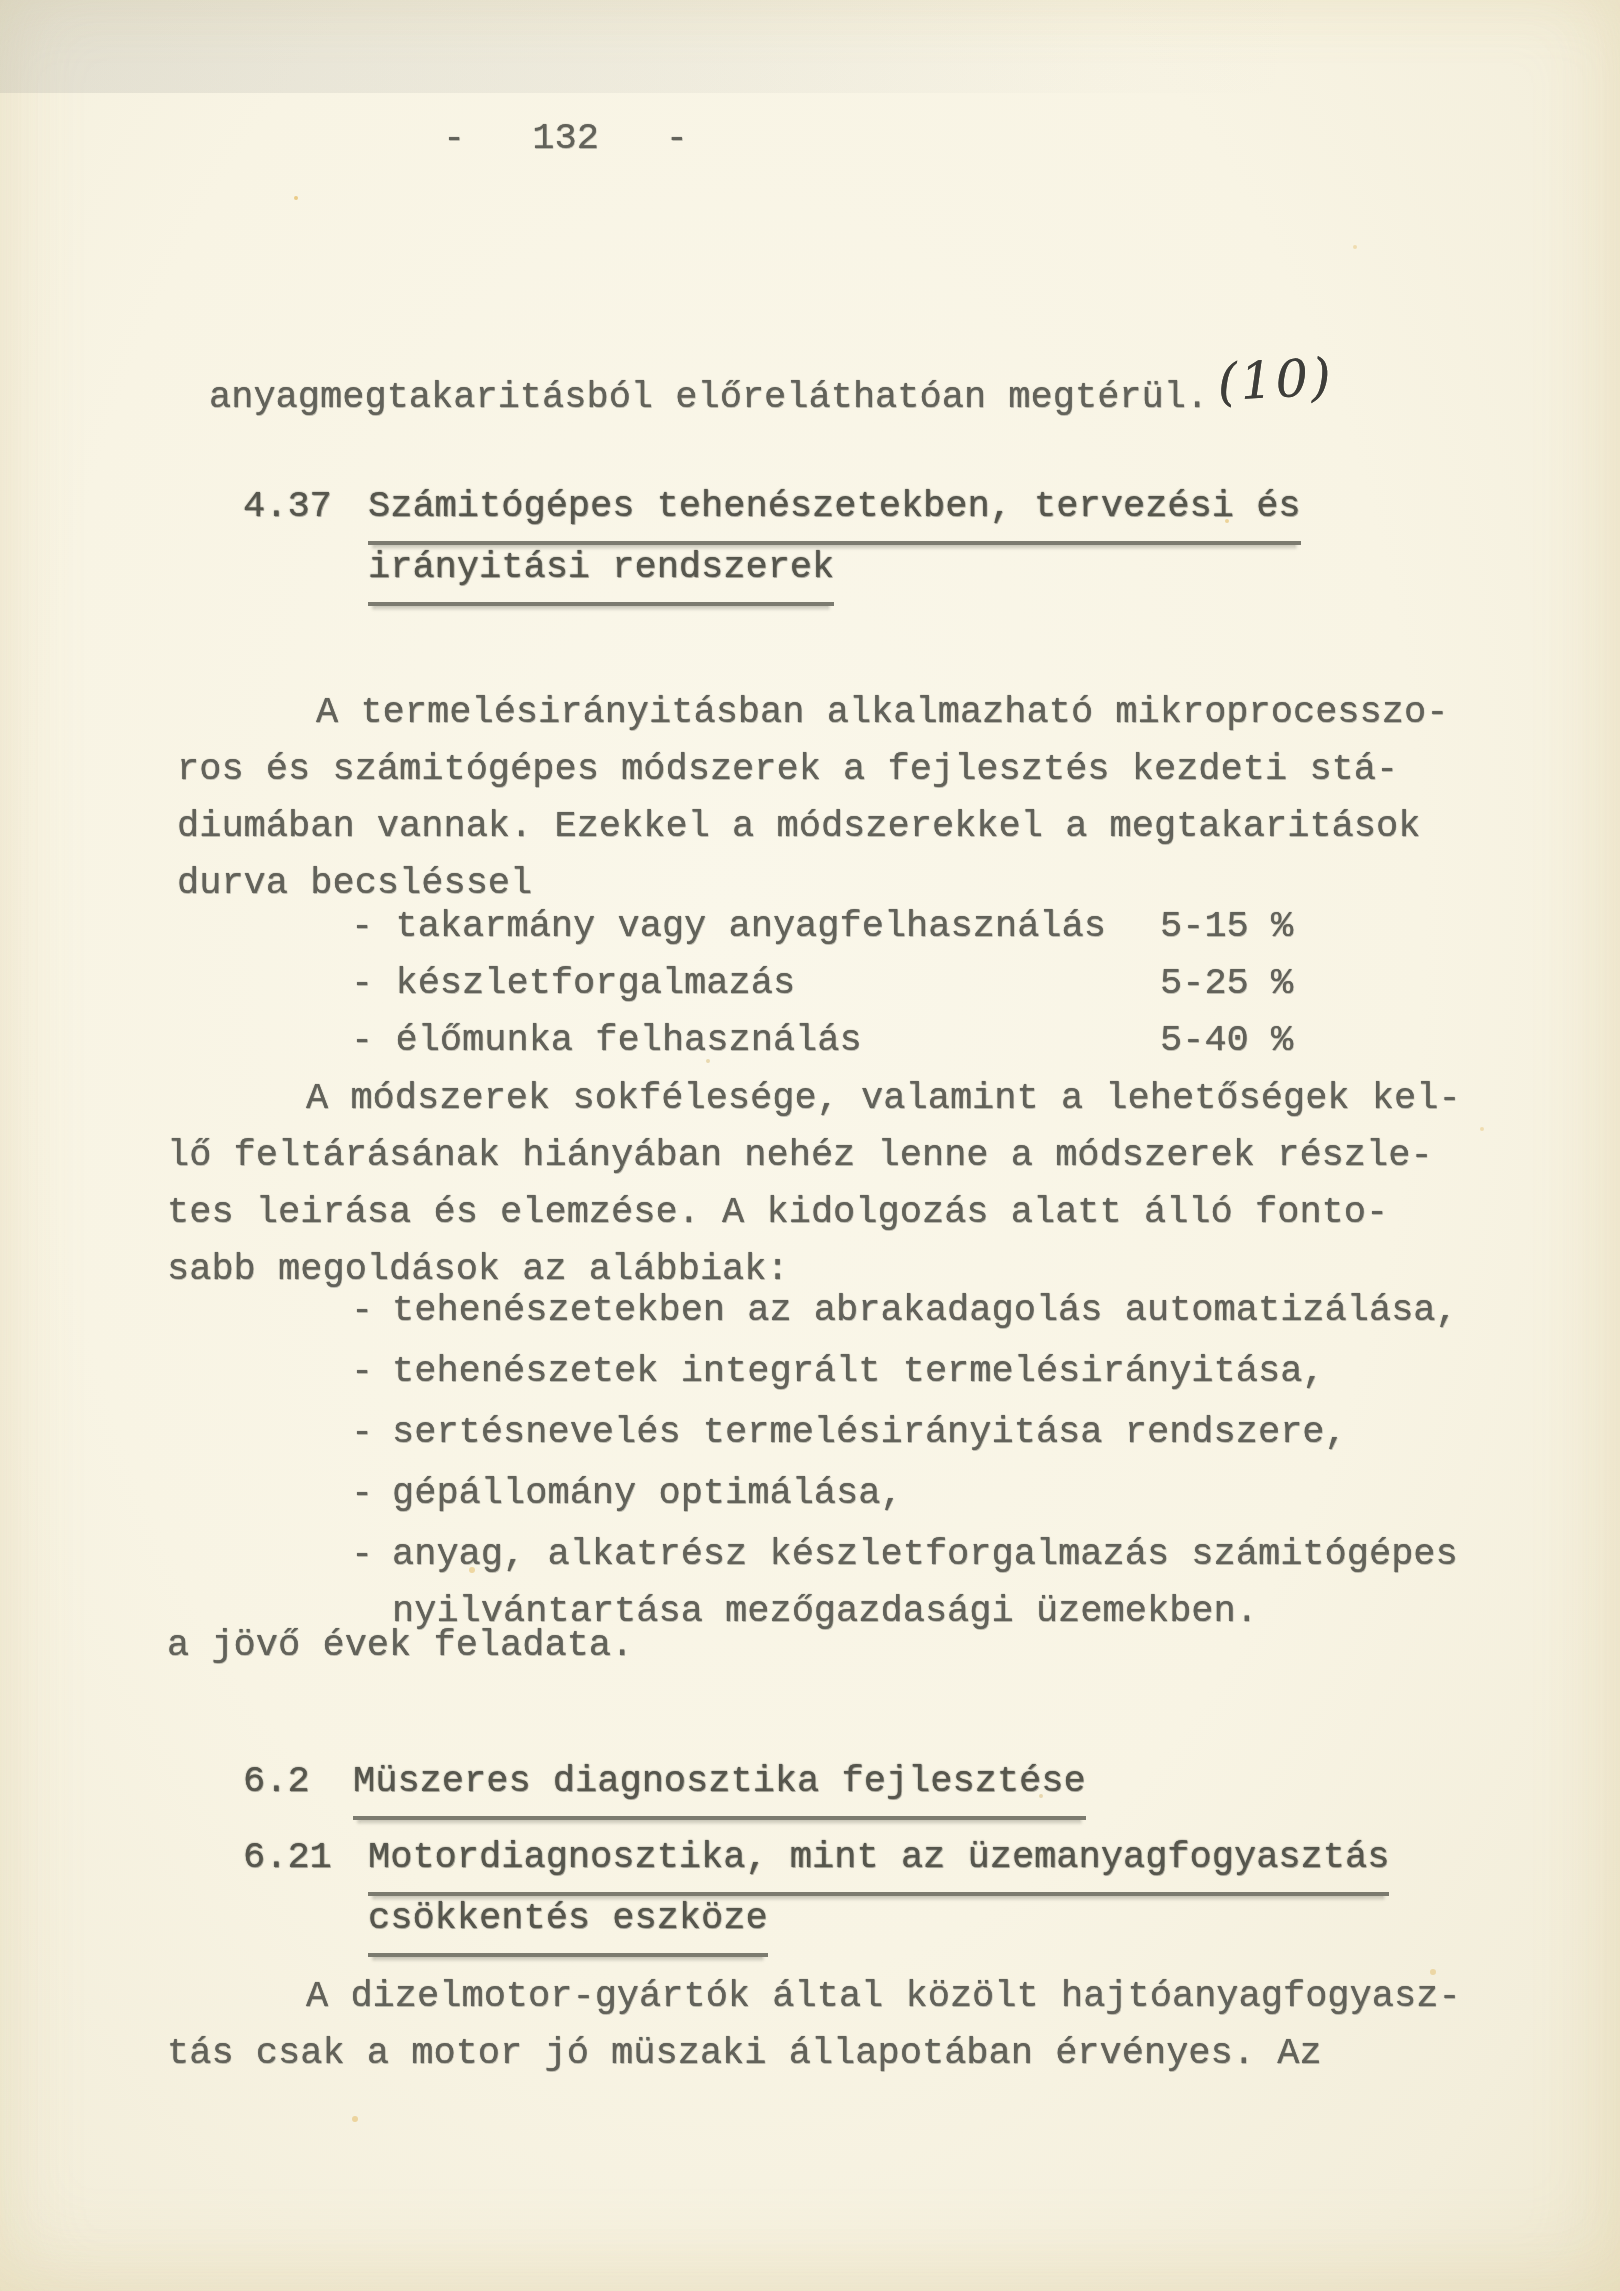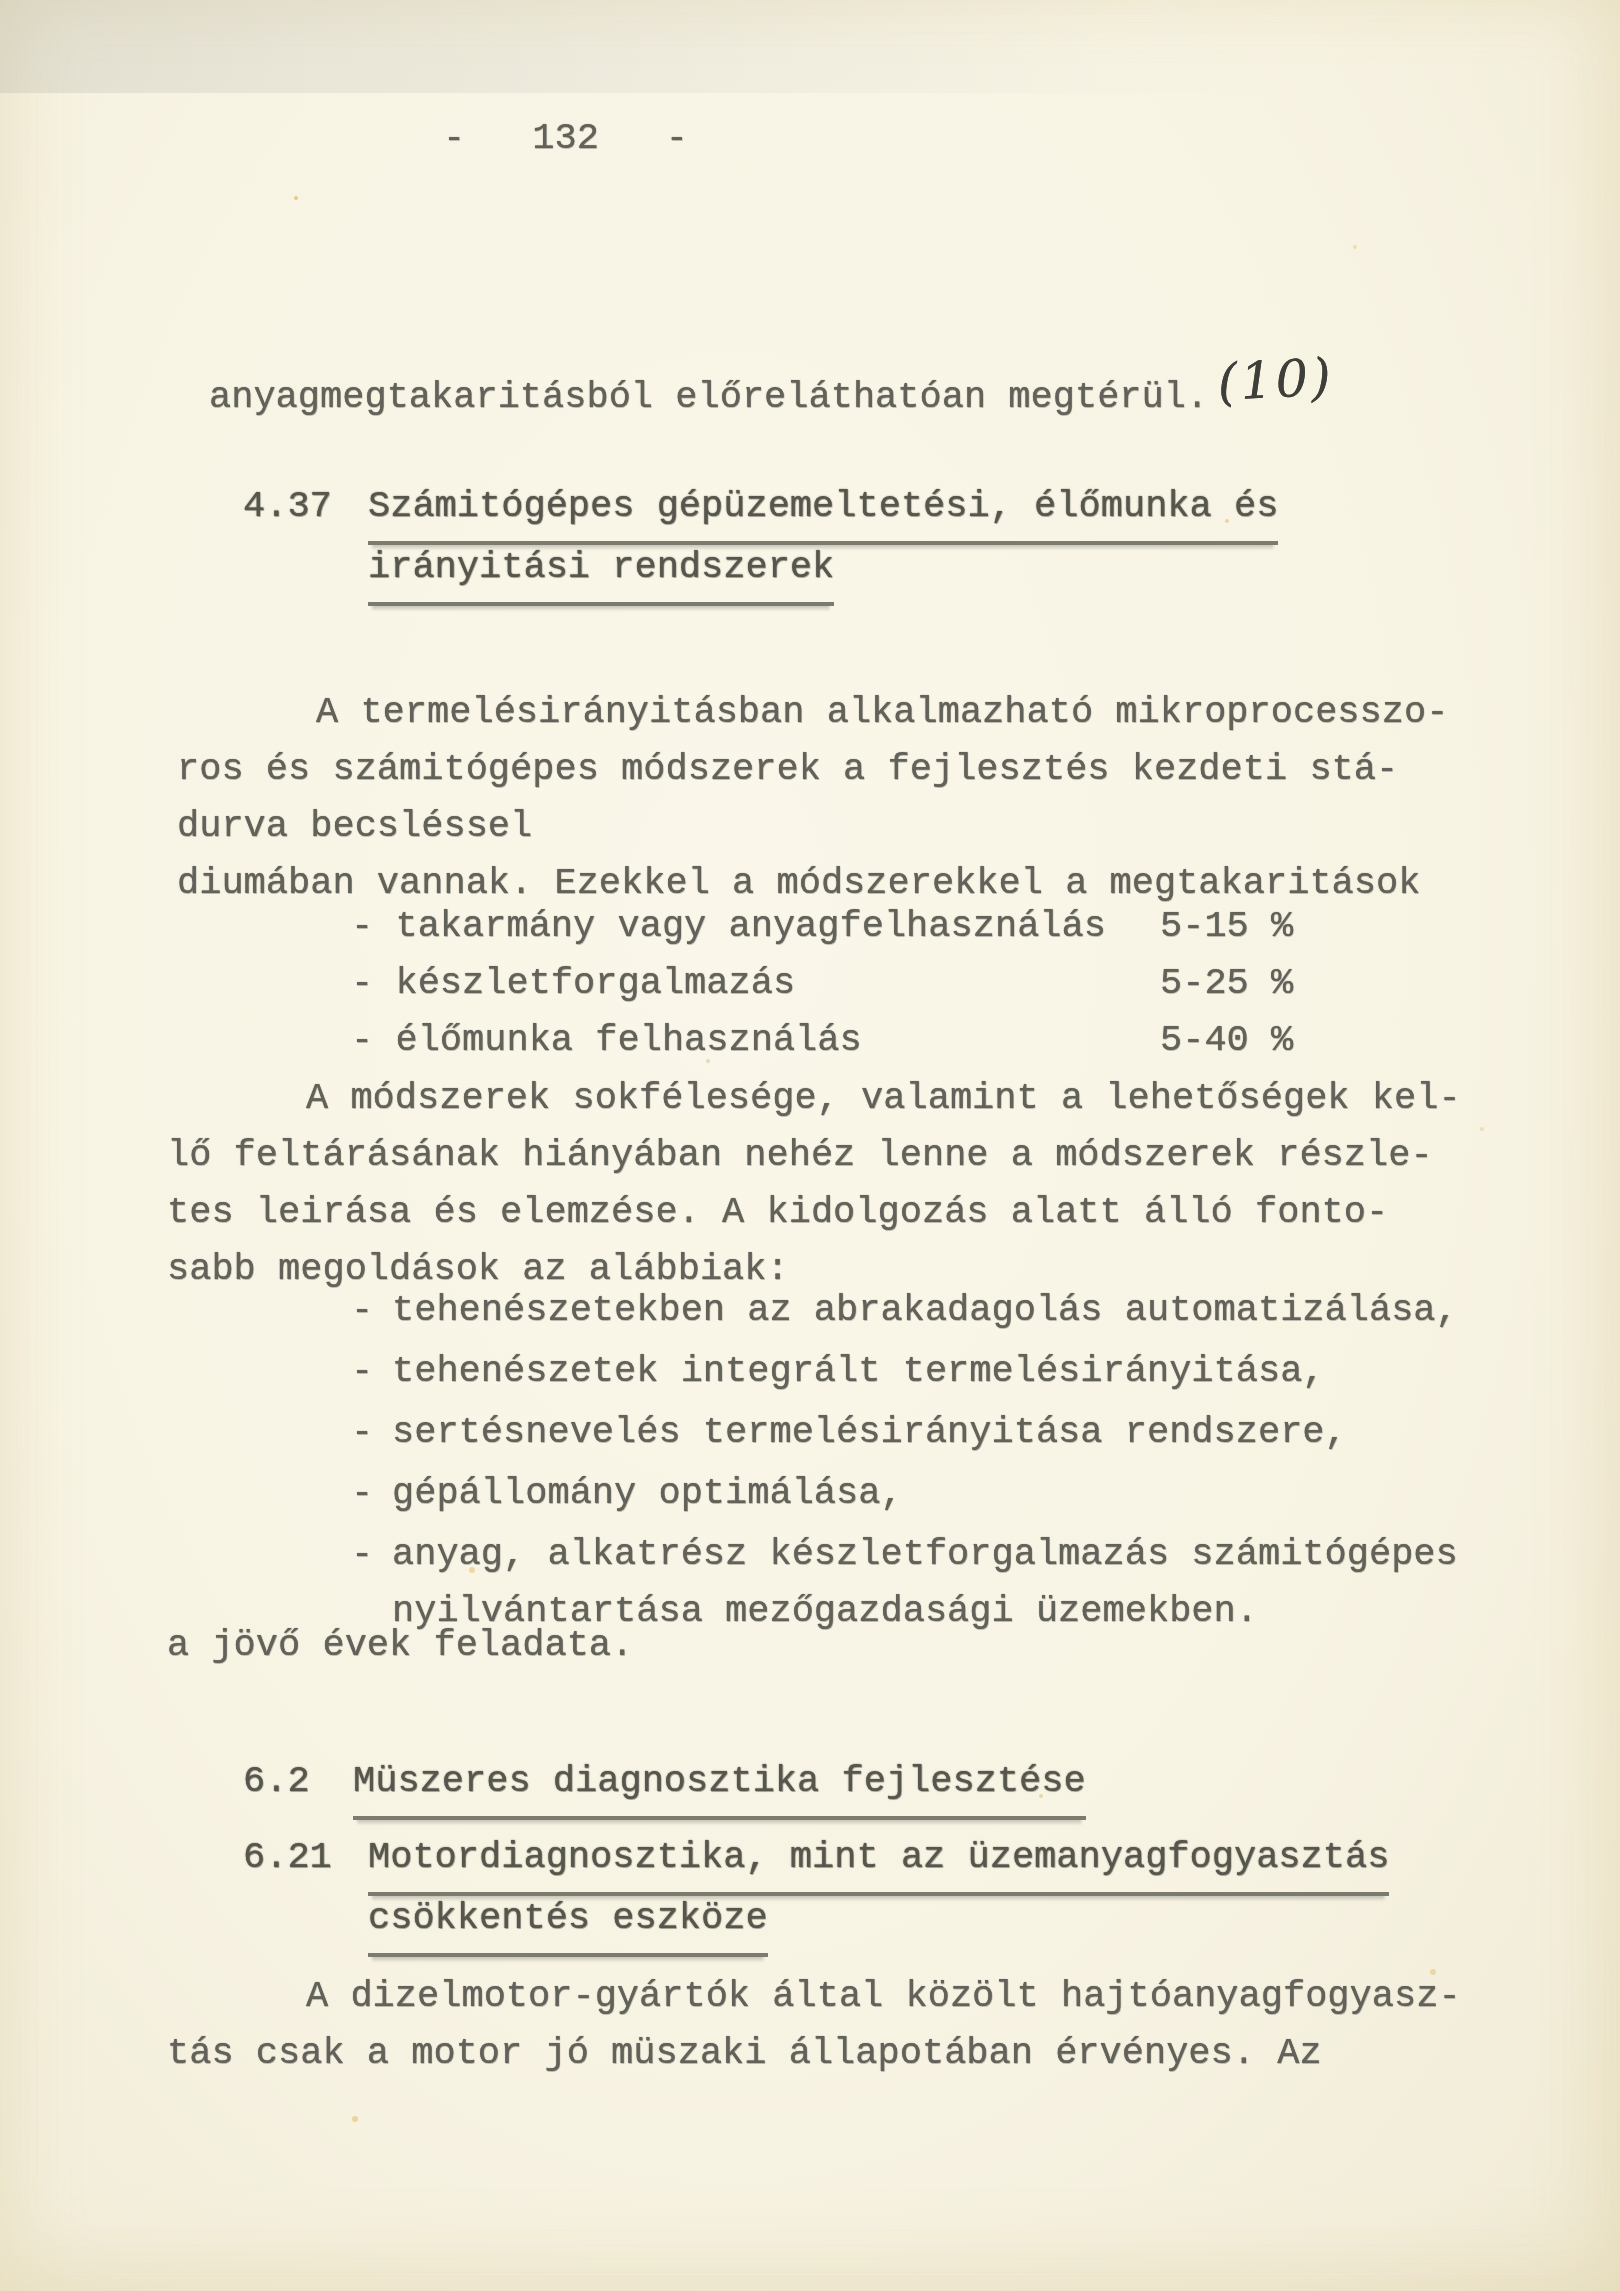--- a/index.html
+++ b/index.html
@@ -81,31 +81,31 @@
     <span>132</span>
     <span>-</span>
   </div>
 
   <div class="abs typed" style="top:361px;left:209px;">
     <span>anyagmegtakaritásból előreláthatóan megtérül.</span><span class="handwritten">(10)</span>
   </div>
 
   <div class="abs typed heading" style="top:478px;left:243px;">4.37</div>
   <div class="abs typed heading" style="top:478px;left:368px;">
-    <span class="underlined">Számitógépes gépüzemeltetési, élőmunka és</span>
+    <span class="underlined">Számitógépes tehenészetekben, tervezési és</span>
   </div>
   <div class="abs typed heading" style="top:539px;left:368px;">
     <span class="underlined">irányitási rendszerek</span>
   </div>
 
   <div class="abs typed para" style="top:684px;left:161px;margin-left:16px;">
     <div class="line indent">A termelésirányitásban alkalmazható mikroprocesszo-</div>
     <div class="line">ros és számitógépes módszerek a fejlesztés kezdeti stá-</div>
+    <div class="line">diumában vannak. Ezekkel a módszerekkel a megtakaritások</div>
     <div class="line">durva becsléssel</div>
-    <div class="line">diumában vannak. Ezekkel a módszerekkel a megtakaritások</div>
   </div>
 
   <div class="abs typed" style="top:898px;left:351px;width:1078px;">
     <div class="savings-row">
       <span class="savings-label"><span>-</span> <span>takarmány vagy anyagfelhasználás</span></span>
       <span class="savings-value">5-15 %</span>
     </div>
     <div class="savings-row">
       <span class="savings-label"><span>-</span> <span>készletforgalmazás</span></span>
       <span class="savings-value">5-25 %</span>

